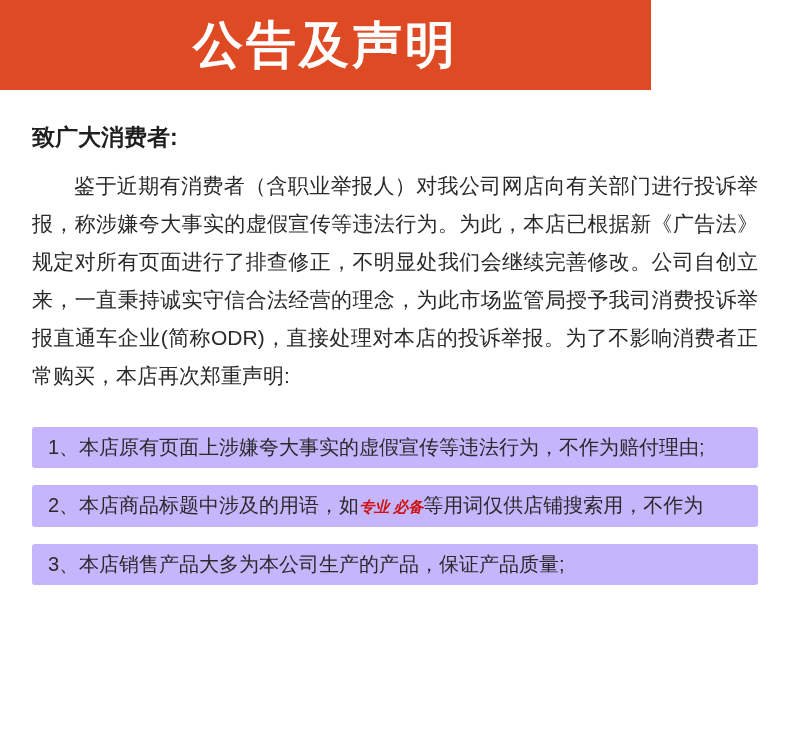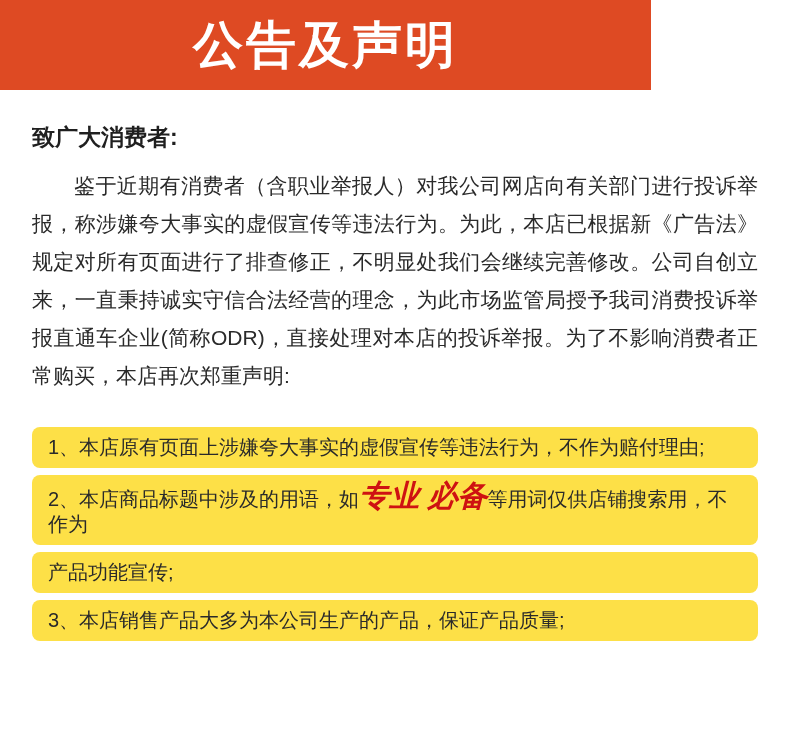--- a/index.html
+++ b/index.html
@@ -47,46 +47,45 @@
     font-size: 21px;
     line-height: 38px;
     text-align: justify;
     text-indent: 2em;
     color: #2a2a2a;
   }
   .notice-list {
     display: block;
   }
   .notice-box {
-    background: #fde047;
-    border-radius: 8px;
+    background: #c4b5fd;
+    border-radius: 3px;
     padding: 8px 16px;
-    margin-bottom: 7px;
+    margin-bottom: 17px;
     font-size: 20px;
     line-height: 25px;
     color: #2a2a2a;
   }
   .hl {
     color: #CE1212;
     font-weight: bold;
     font-style: italic;
-    font-size: 30px;
+    font-size: 15px;
   }
 </style>
 </head>
 <body>
 
 <div class="page">
   <div class="header-banner">
     <h1 class="page-title">公告及声明</h1>
   </div>
   <div class="content">
     <p class="greeting">致广大消费者:</p>
     <p class="intro">鉴于近期有消费者（含职业举报人）对我公司网店向有关部门进行投诉举报，称涉嫌夸大事实的虚假宣传等违法行为。为此，本店已根据新《广告法》规定对所有页面进行了排查修正，不明显处我们会继续完善修改。公司自创立来，一直秉持诚实守信合法经营的理念，为此市场监管局授予我司消费投诉举报直通车企业(简称ODR)，直接处理对本店的投诉举报。为了不影响消费者正常购买，本店再次郑重声明:</p>
     <div class="notice-list" id="notice-list">
         <div class="notice-box"><span>1、本店原有页面上涉嫌夸大事实的虚假宣传等违法行为，不作为赔付理由;</span></div>
         <div class="notice-box"><span>2、本店商品标题中涉及的用语，如</span><span class="hl">专业 必备</span><span>等用词仅供店铺搜索用，不作为</span></div>
-        <div class="notice-box"><span>产品功能宣传;</span></div>
         <div class="notice-box"><span>3、本店销售产品大多为本公司生产的产品，保证产品质量;</span></div>
       </div>
 
   </div>
 </div>
 
 </body></html>

